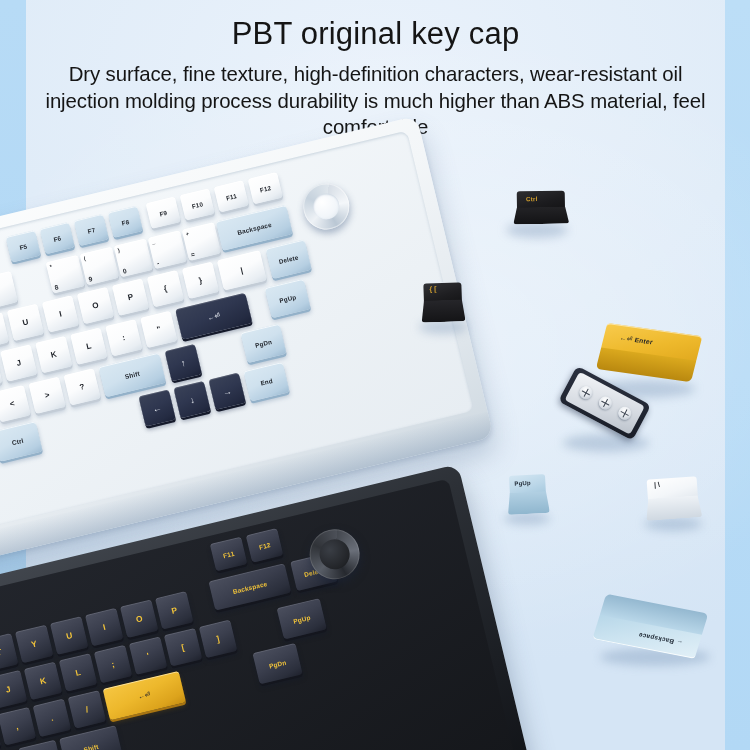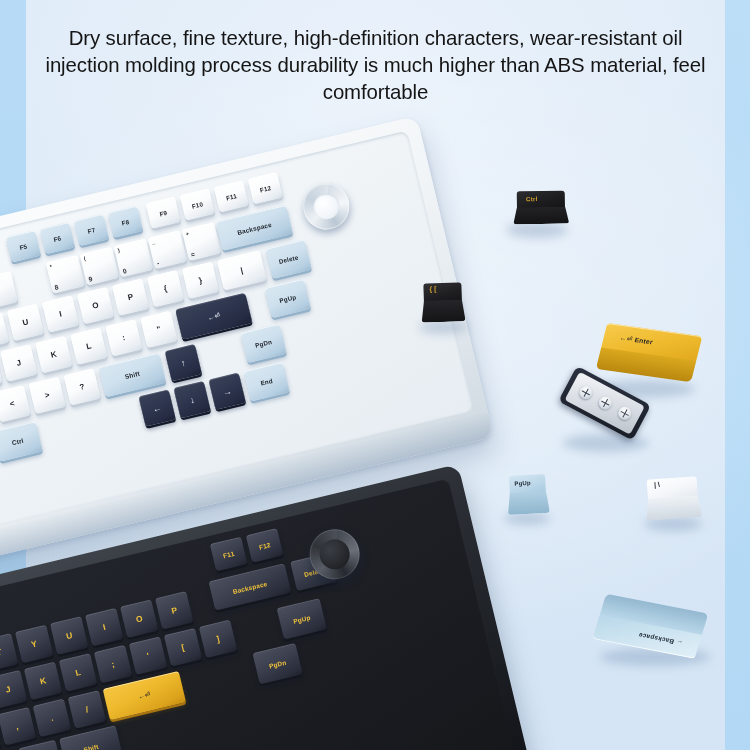--- a/index.html
+++ b/index.html
@@ -94,20 +94,21 @@
 
 <div id="stage">
 
   <div class="bg-base"></div>
   <div class="bg-soft"></div>
   <div class="bg-band-left"></div>
   <div class="bg-band-right"></div>
   <div class="vign"></div>
 
   <div class="header">
+    <div class="h-title">PBT original key cap</div>
     <div class="h-sub">Dry surface, fine texture, high-definition characters, wear-resistant oil injection molding process durability is much higher than ABS material, feel comfortable</div>
   </div>
 
   <div id="wkb">
     <div class="kb-case-w"></div>
     <div class="kb-plate-w"></div>
 
     <div class="kw blue ctr" style="left:212px;top:22px;width:30px;height:26px;">F5</div>
     <div class="kw blue ctr" style="left:247px;top:22px;width:30px;height:26px;">F6</div>
     <div class="kw blue ctr" style="left:282px;top:22px;width:30px;height:26px;">F7</div>

